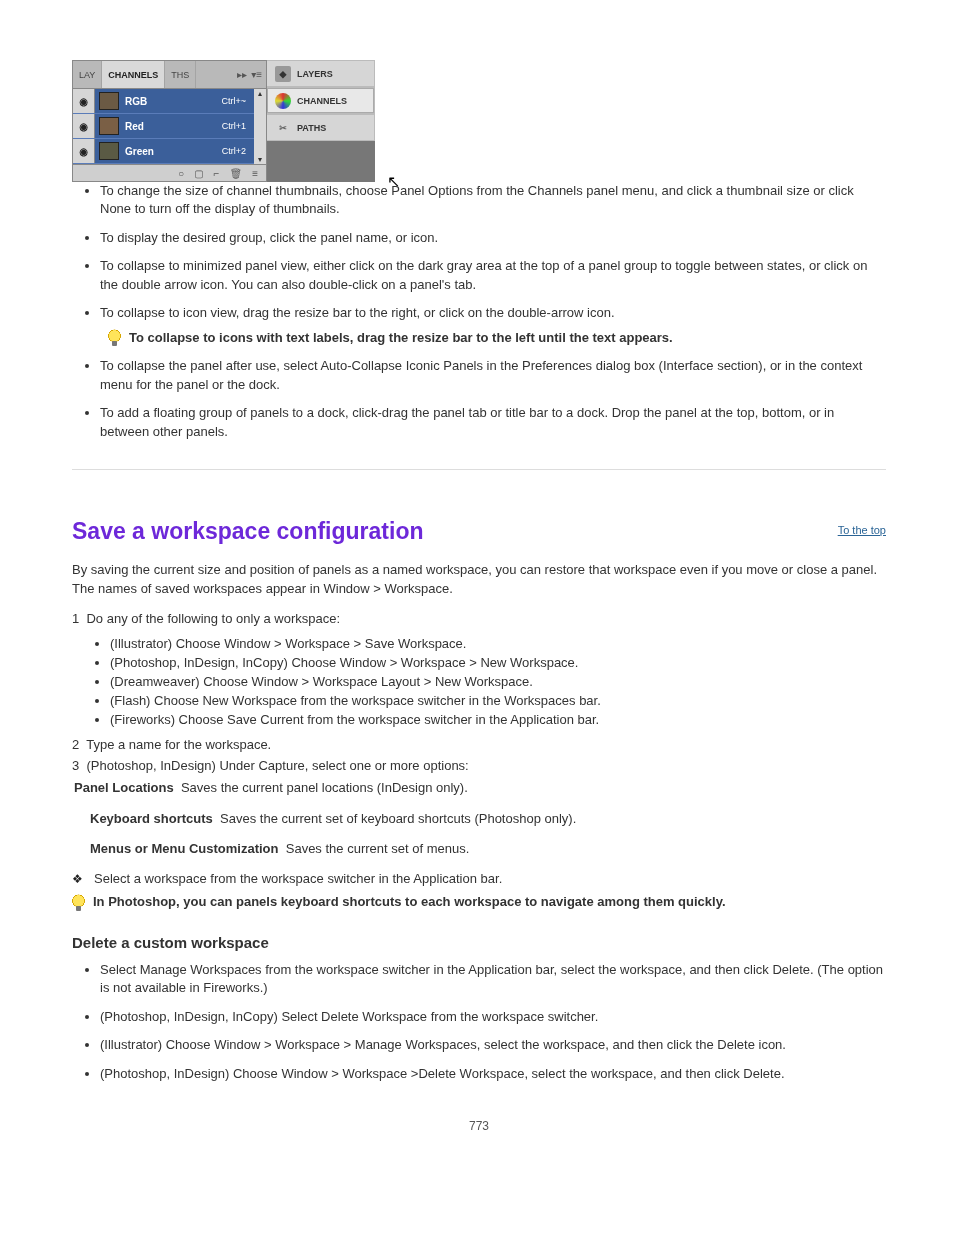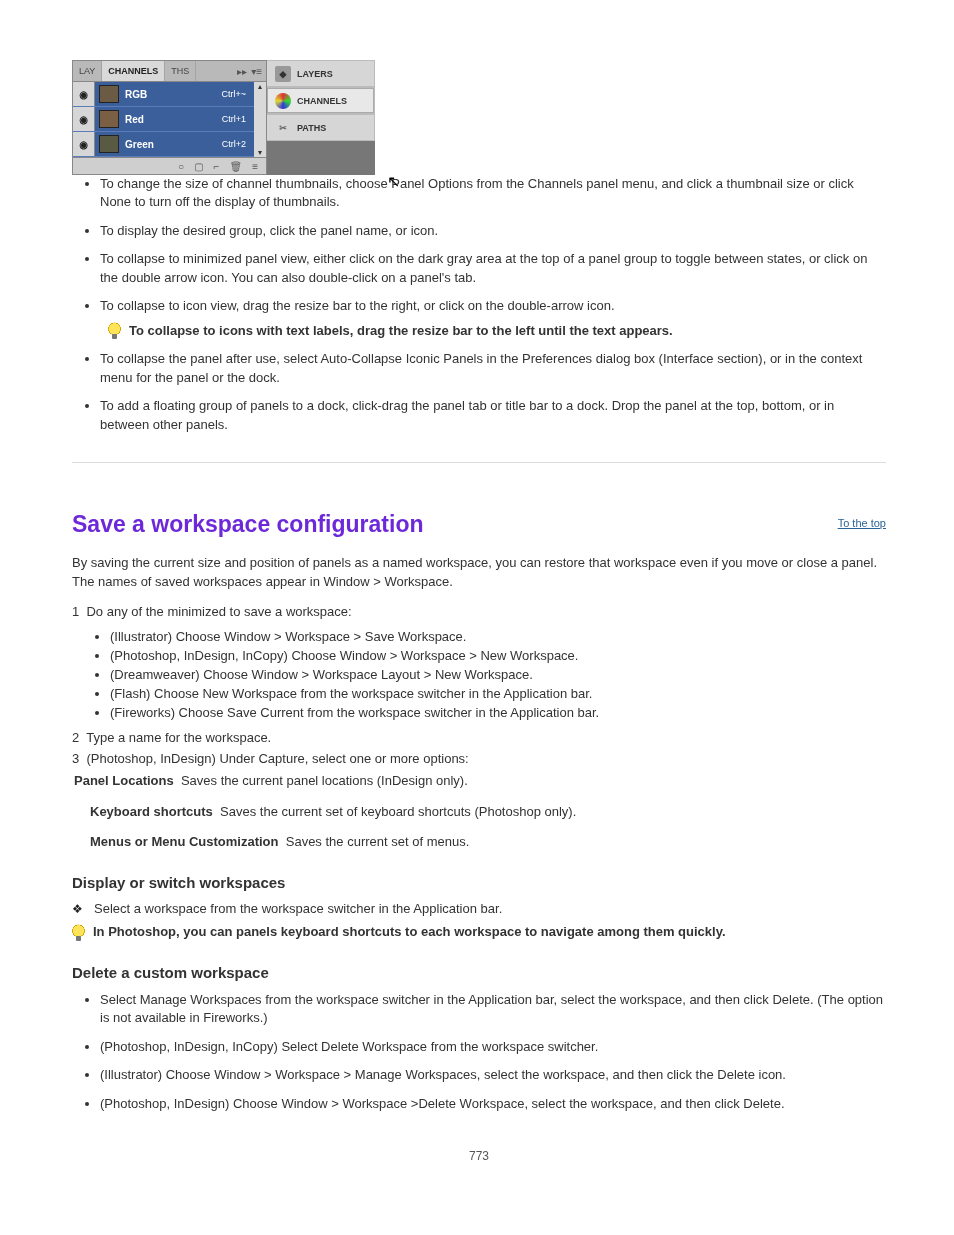--- a/index.html
+++ b/index.html
@@ -16,21 +16,21 @@
   
   .panels-row { display: flex; }
   .channels-panel {
     width: 195px;
     border: 1px solid #888;
     background: #cfcfcf;
     font-size: 10px;
   }
   .cp-tabs {
     display: flex;
-    height: 21px;
+    height: 28px;
     background: #b9b9b9;
     border-bottom: 1px solid #888;
     align-items: stretch;
   }
   .cp-tab {
     padding: 2px 6px;
     font-size: 9px;
     color: #444;
     border-right: 1px solid #a4a4a4;
     display: flex; align-items: center;
@@ -214,27 +214,27 @@
 
   <div style="display:flex; align-items:flex-start;">
     <h2 class="sect">Save a workspace configuration</h2>
     <a href="#" class="top-link" style="margin-left:auto; font-size:11px; margin-top:26px;">To the top</a>
   </div>
 
   <p class="para">By saving the current size and position of panels as a named workspace, you can restore that workspace even if you move or close a panel. The names of saved workspaces appear in Window &gt; Workspace.</p>
 
   <p class="step">
     <span>1</span>&nbsp;
-    <span>Do any of the minimized to save a workspace:</span>
+    <span>Do any of the following to only a workspace:</span>
   </p>
   <ul class="inner">
     <li>(Illustrator) Choose Window &gt; Workspace &gt; Save Workspace.</li>
     <li>(Photoshop, InDesign, InCopy) Choose Window &gt; Workspace &gt; New Workspace.</li>
     <li>(Dreamweaver) Choose Window &gt; Workspace Layout &gt; New Workspace.</li>
-    <li>(Flash) Choose New Workspace from the workspace switcher in the Application bar.</li>
+    <li>(Flash) Choose New Workspace from the workspace switcher in the Workspaces bar.</li>
     <li>(Fireworks) Choose Save Current from the workspace switcher in the Application bar.</li>
   </ul>
   <p class="step">
     <span>2</span>&nbsp;
     <span>Type a name for the workspace.</span>
   </p>
   <p class="step">
     <span>3</span>&nbsp;
     <span>(Photoshop, InDesign) Under Capture, select one or more options:</span>
   </p>
@@ -245,21 +245,20 @@
   </p>
   <p class="para" style="margin-left:18px;">
     <strong>Keyboard shortcuts</strong>&nbsp;
     <span>Saves the current set of keyboard shortcuts (Photoshop only).</span>
   </p>
   <p class="para" style="margin-left:18px;">
     <strong>Menus or Menu Customization</strong>&nbsp;
     <span>Saves the current set of menus.</span>
   </p>
 
-  <h3 class="subsect">Display or switch workspaces</h3>
   <div class="diamond-line">
     <span class="diamond">❖</span>
     <span>Select a workspace from the workspace switcher in the Application bar.</span>
   </div>
   <div class="tip-row neg-indent" style="margin-left:0;">
     <span class="bulb"></span>
     <span>In Photoshop, you can panels keyboard shortcuts to each workspace to navigate among them quickly.</span>
   </div>
 
   <h3 class="subsect">Delete a custom workspace</h3>

